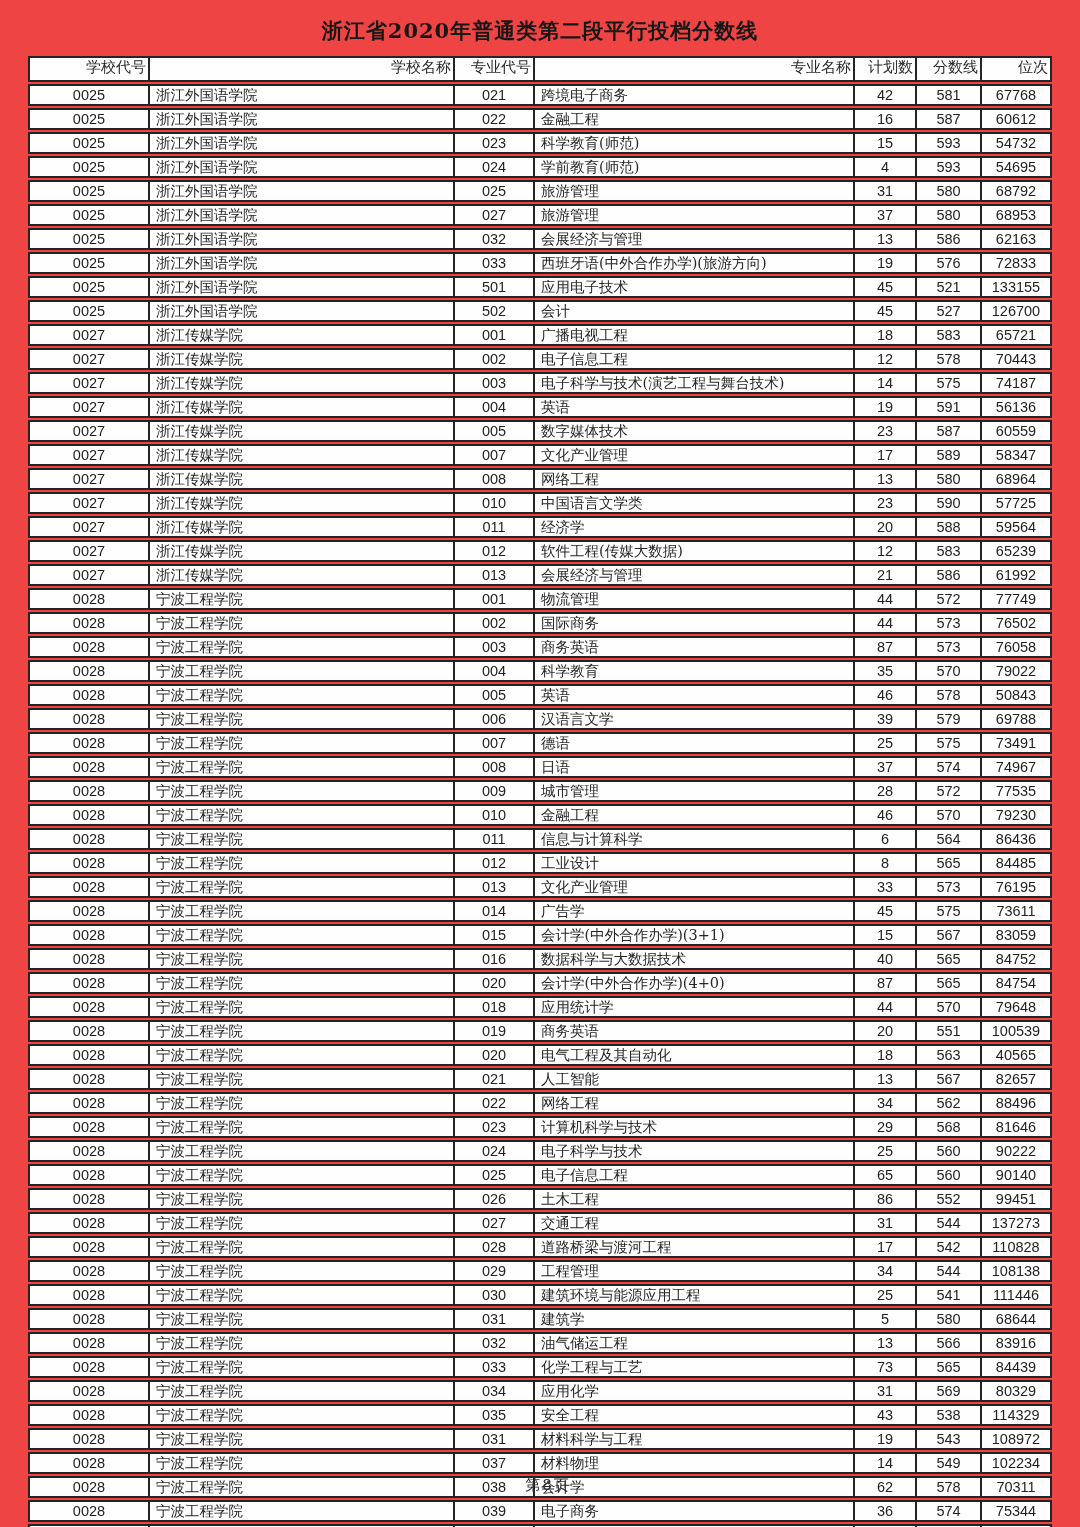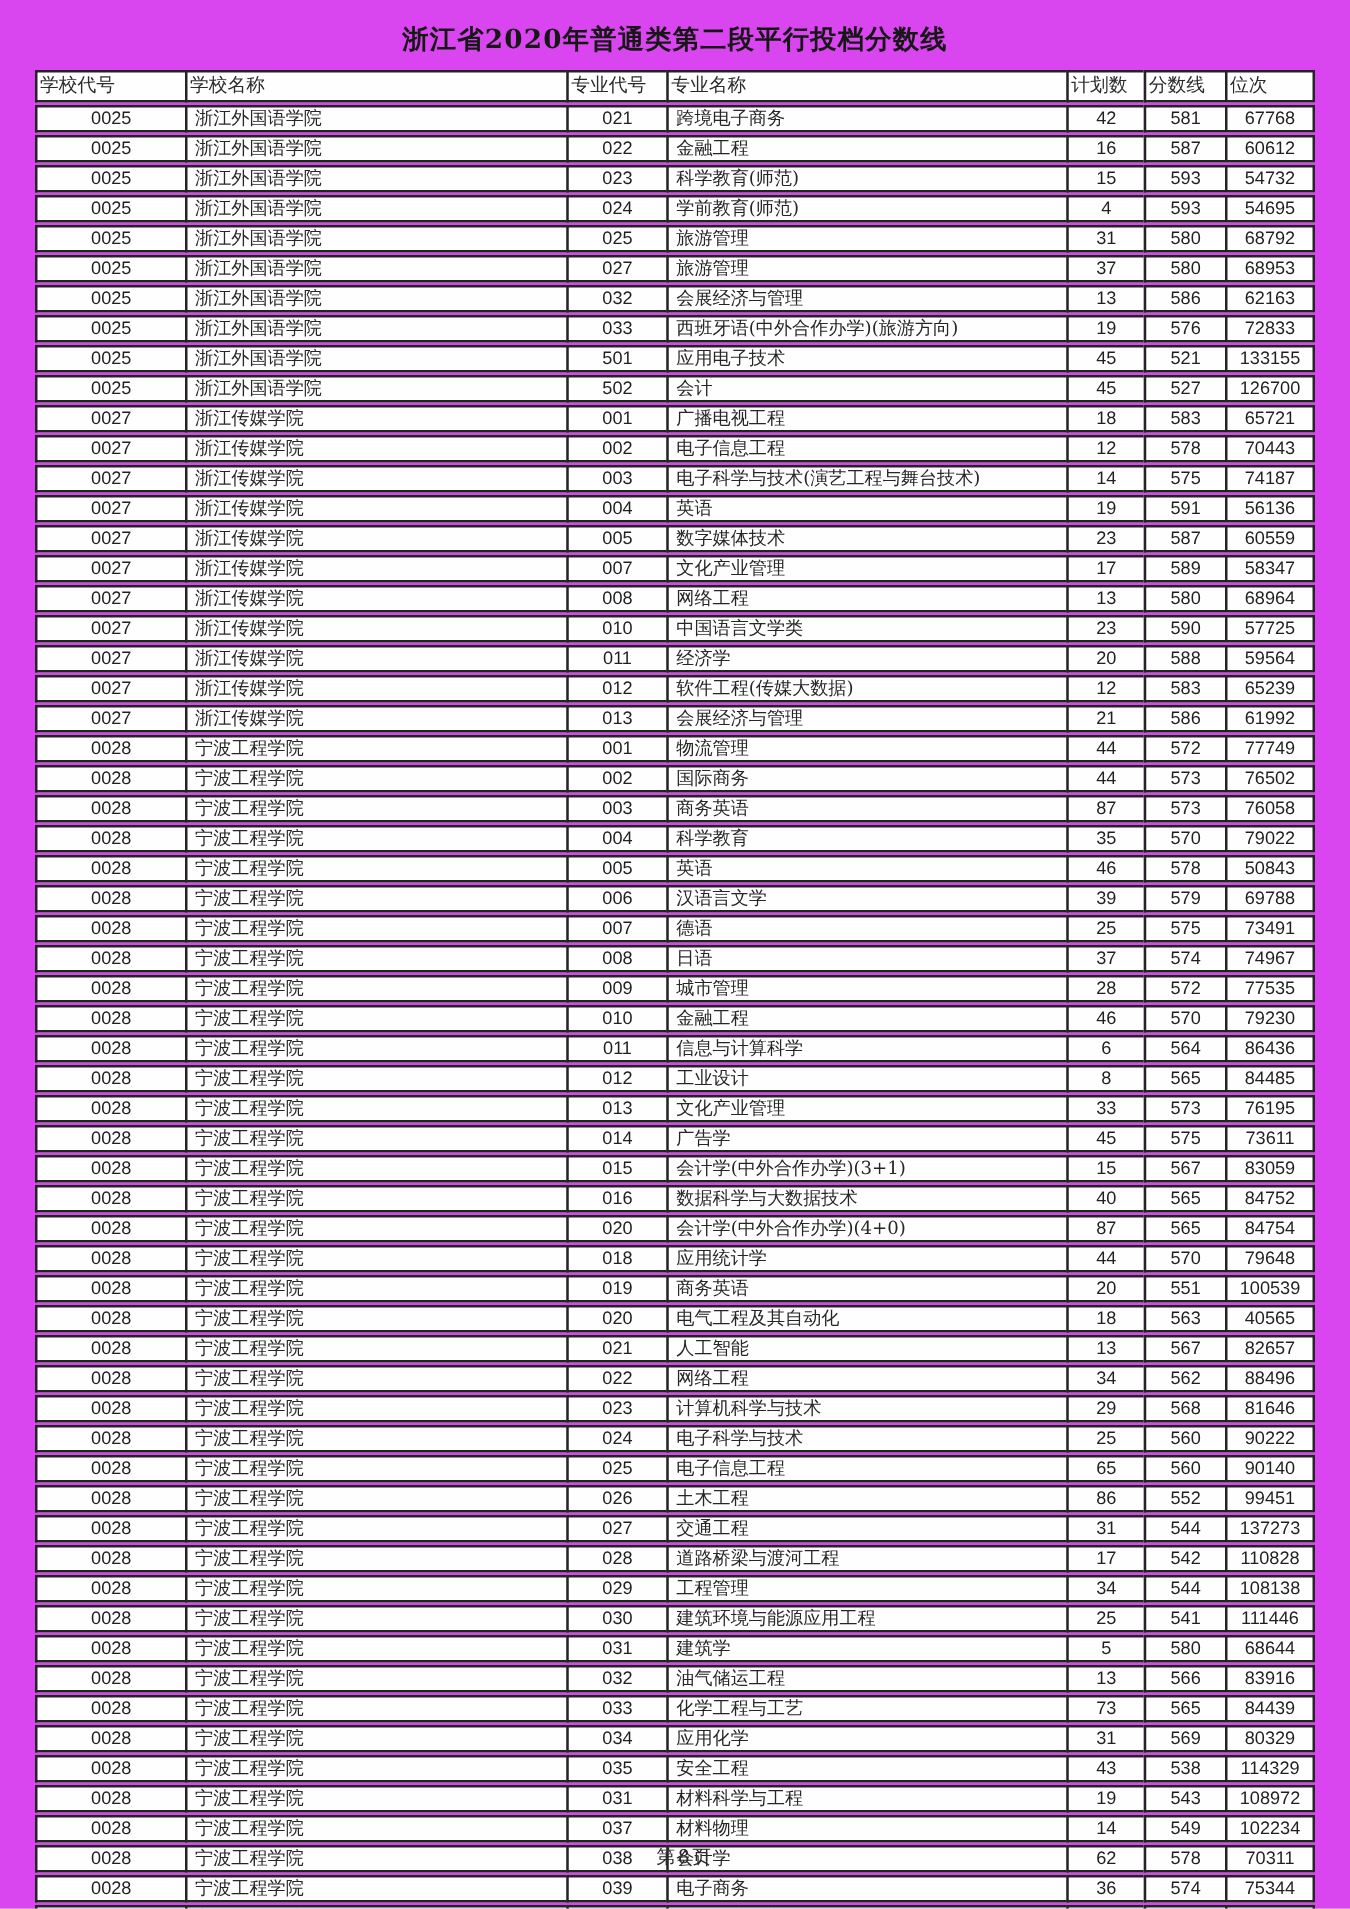--- a/index.html
+++ b/index.html
@@ -1,18 +1,18 @@
 <!DOCTYPE html>
 <html><head>
 <meta charset="utf-8">
 <style>
   html,body{margin:0;padding:0;background:#e9e9e9;}
   .page{
     width:1080px;height:1527px;margin:0 auto;position:relative;
-    background:#d946ef;
+    background:#ef4444;
     font-family:"Liberation Sans","DejaVu Sans",sans-serif;
     color:#1f1f1f;overflow:hidden;
   }
   .title{
     padding-top:17px;text-align:center;font-size:21px;font-weight:bold;
     letter-spacing:1px;color:#171717;
     font-family:"DejaVu Serif","Liberation Serif",serif;
   }
   table.score-table{
     width:1024px;margin:9px auto 0 auto;
@@ -21,23 +21,23 @@
   }
   .score-table th,.score-table td{
     border-top:2px solid #242424;border-bottom:2px solid #242424;
     border-left:2px solid #242424;
     background:#fefefe;
     font-size:14.5px;line-height:16px;height:16px;
     padding:1px 2px;white-space:nowrap;overflow:hidden;
   }
   .score-table th:last-child,.score-table td:last-child{border-right:2px solid #242424;}
   .score-table th{
-    height:20px;font-size:15px;font-weight:normal;text-align:left;
+    height:20px;font-size:15px;font-weight:normal;text-align:right;
     color:#2a2a2a;
-    font-family:Liberation Serif, serif;
+    font-family:Liberation Mono, monospace;
   }
   .score-table td.c0,.score-table td.c2,
   .score-table td.c4,.score-table td.c5,.score-table td.c6{text-align:center;}
   .score-table td.c1,.score-table td.c3{text-align:left;padding-left:6px;}
   .score-table td.c1,.score-table td.c3{
     font-family:"DejaVu Serif","Liberation Serif",serif;font-size:14.5px;color:#262626;
   }
   .footer{
     position:absolute;left:16px;right:0;bottom:32px;text-align:center;
     font-size:15px;color:#2a2a2a;

